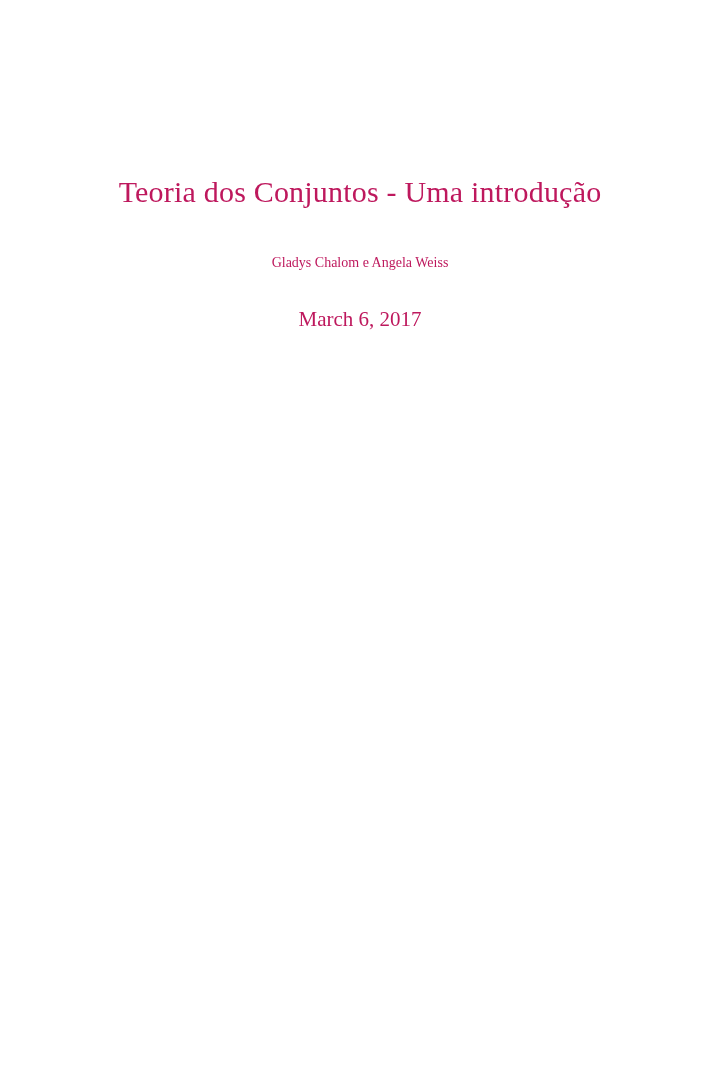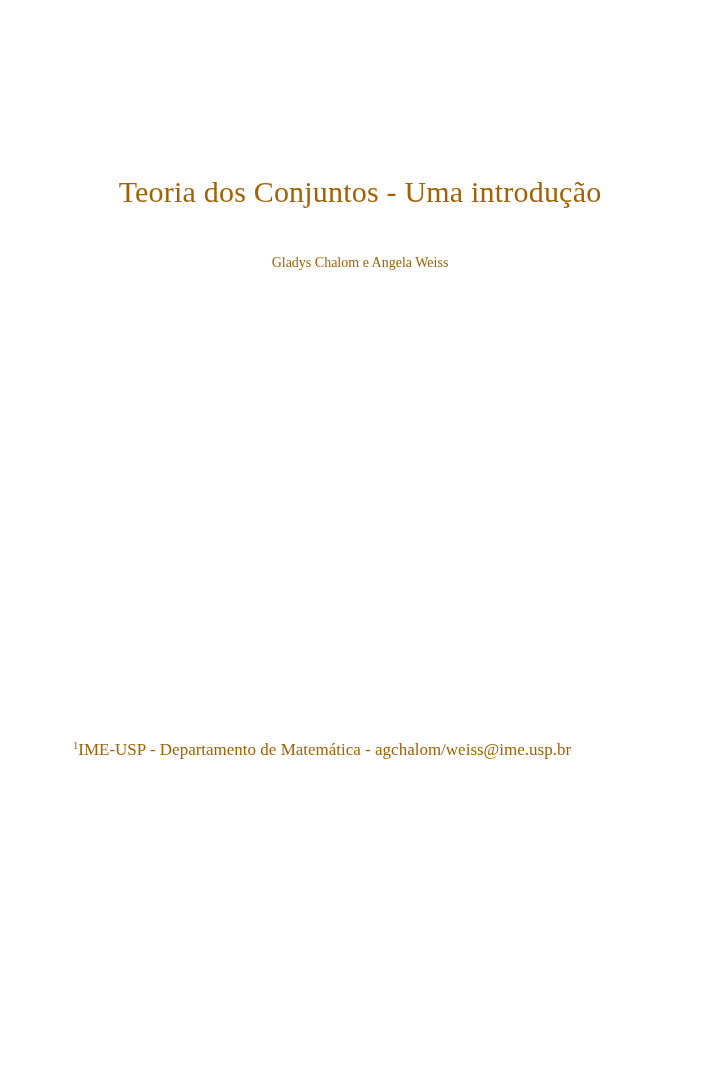--- a/index.html
+++ b/index.html
@@ -6,21 +6,21 @@
     margin: 0;
     padding: 0;
     background: #ffffff;
   }
   .page {
     position: relative;
     width: 720px;
     height: 1076px;
     background: #ffffff;
     font-family: "Liberation Serif", "DejaVu Serif", serif;
-    color: #a16207;
+    color: #be185d;
     overflow: hidden;
   }
   .title {
     position: absolute;
     top: 177px;
     left: 0;
     width: 100%;
     text-align: center;
     font-size: 30px;
     font-weight: normal;
@@ -65,18 +65,16 @@
 </style>
 </head>
 <body>
 
 <div class="page">
 
   <h1 class="title">Teoria dos Conjuntos - Uma introdução</h1>
 
   <div class="authors">Gladys Chalom e Angela Weiss</div>
 
+  <div class="date">March 6, 2017</div>
 
-  <div class="footnote">
-    <span class="fn-marker">1</span><span>IME-USP - Departamento de Matemática - agchalom/weiss@ime.usp.br</span>
-  </div>
 
 </div>
 
 </body></html>

